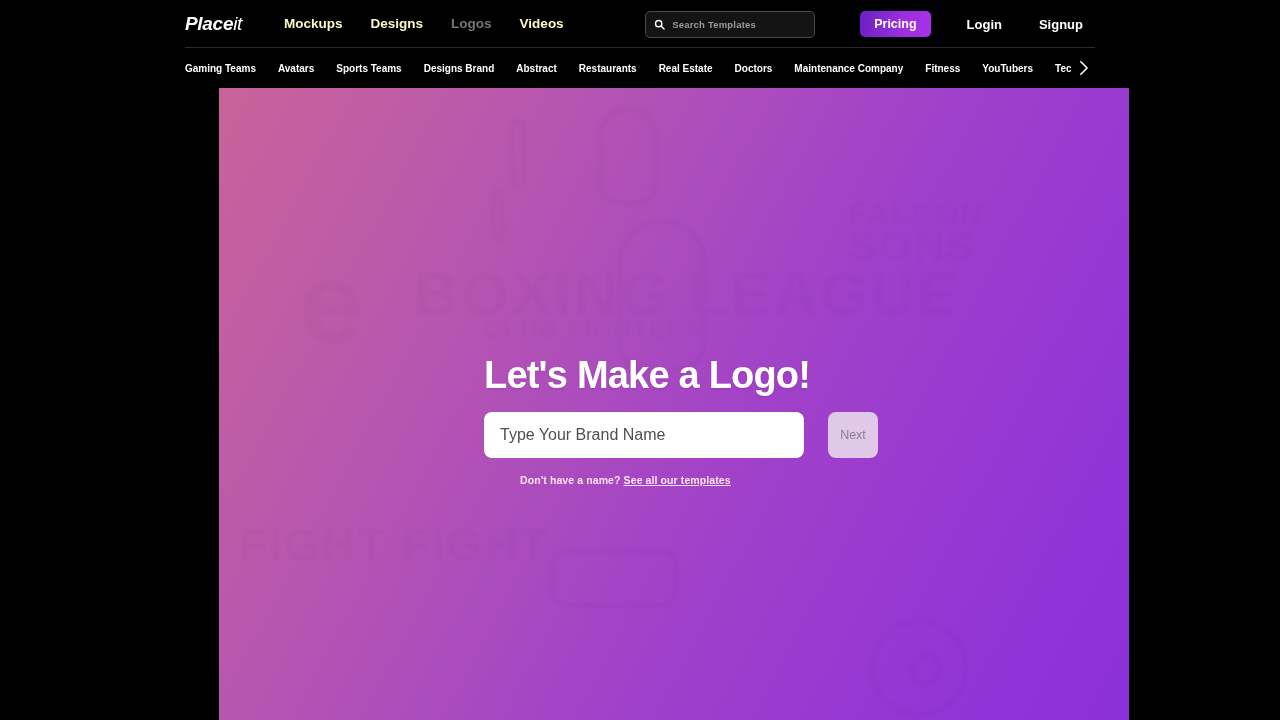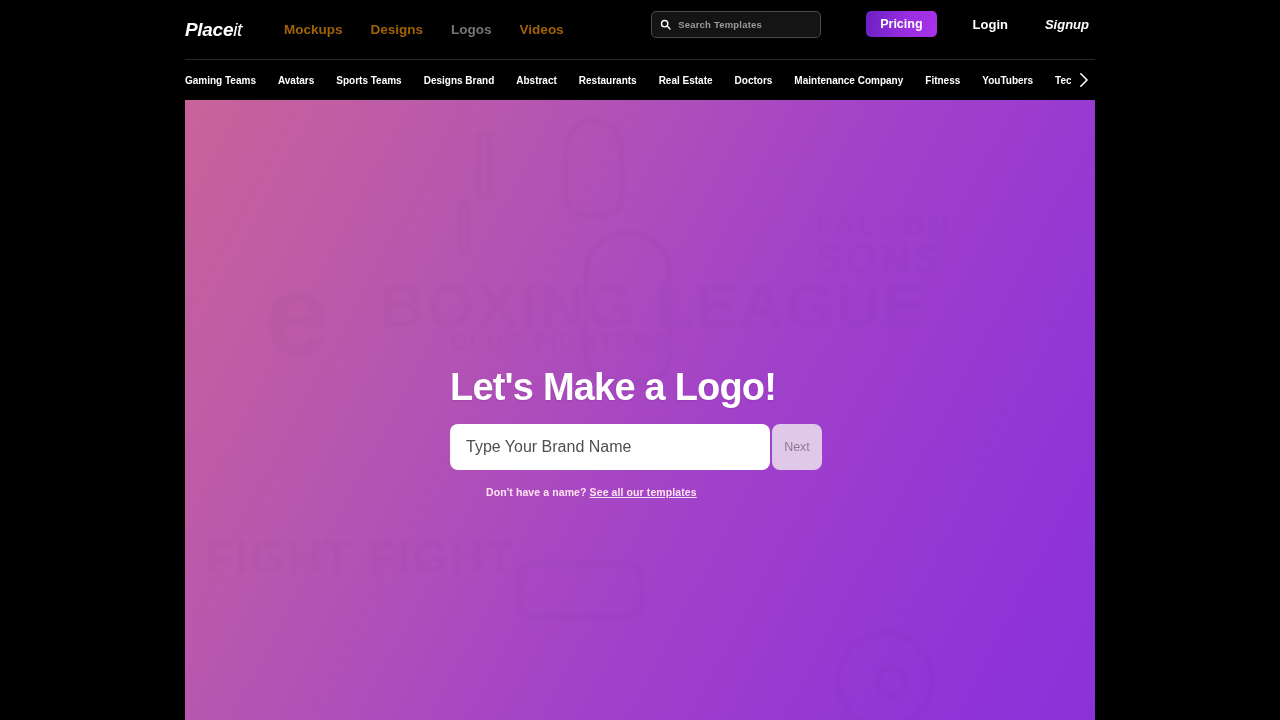--- a/index.html
+++ b/index.html
@@ -13,36 +13,36 @@
 
   
   .container {
     position:absolute; left:185px; top:0;
     width:910px; height:720px;
   }
 
   
   .topbar {
     position:relative;
-    height:60px;
+    height:48px;
     display:flex; align-items:center;
     border-bottom:1px solid #2a2a2a;
   }
   .logo {
     font-family:"Liberation Sans", sans-serif;
     font-size:19px; font-style:italic; color:#fff;
     letter-spacing:-0.3px; margin-right:42px; white-space:nowrap;
     user-select:none;
   }
   .logo .b { font-weight:bold; }
   .logo .n { font-weight:400; }
 
   .mainnav { display:flex; align-items:center; gap:28px; }
   .mainnav a {
-    font-size:13.5px; font-weight:bold; color:#a16207;
+    font-size:13.5px; font-weight:bold; color:#fef9c3;
     text-decoration:none; white-space:nowrap;
   }
   .mainnav a.dim { color:#767676; }
 
   .topright {
     position:absolute; right:0; top:0; height:48px;
     display:flex; align-items:center; gap:12px;
   }
   .search {
     width:170px; height:27px;
@@ -60,21 +60,21 @@
     background:linear-gradient(100deg,#6a20c2 0%, #9c2ee2 60%, #a832e8 100%);
     border:none; border-radius:5px;
     color:#fff; font-size:12.5px; font-weight:bold;
     display:flex; align-items:center; justify-content:center;
     margin-right:24px; cursor:pointer;margin-left:11px;
   }
   .authlink {
     font-size:13px; font-weight:bold; color:#fff;
     text-decoration:none; margin-right:25px; white-space:nowrap;
   }
-  .authlink:last-child { margin-right:6px;font-style:italic; }
+  .authlink:last-child { margin-right:12px; }
 
   
   .catbar {
     position:relative;
     height:40px;
     display:flex; align-items:center;
     overflow:hidden;
   }
   .catbar a {
     font-size:10px; font-weight:bold; color:#fff;
@@ -94,20 +94,21 @@
     background:
       linear-gradient(118deg,
         #c9639a 0%,
         #c05fa4 14%,
         #b85bb0 28%,
         #ae51bd 42%,
         #a444c9 58%,
         #9a3ad2 74%,
         #8f33d8 88%,
         #8b31da 100%);
+    margin-left: 34px;
   }
   
   .ghost { position:absolute; inset:0; opacity:0.055; filter:blur(1.2px); }
   .ghost .g {
     position:absolute;
     color:#2b0b3a;
     font-weight:900;
     letter-spacing:2px;
     font-family:"Liberation Sans", sans-serif;
     white-space:nowrap;
@@ -125,21 +126,21 @@
   .hero-content {
     position:absolute; left:265px; top:268px;
     width:400px;
   }
   .hero-title {
     font-size:38px; font-weight:bold; color:#fff;
     letter-spacing:-0.8px; line-height:1;
     text-shadow:0 1px 2px rgba(80,20,110,.18);
     margin-bottom:18px; white-space:nowrap;
   }
-  .inputrow { display:flex; align-items:center; gap:2px; }
+  .inputrow { display:flex; align-items:center; gap:24px; }
   .brand-input {
     width:320px; height:46px;
     background:#fff; border:none; border-radius:8px;
     padding:0 16px;
     font-family:"Liberation Sans", sans-serif;
     font-size:16px; color:#333;
     outline:none;
   }
   .brand-input::placeholder { color:#4f4f4f; }
   .next-btn {

